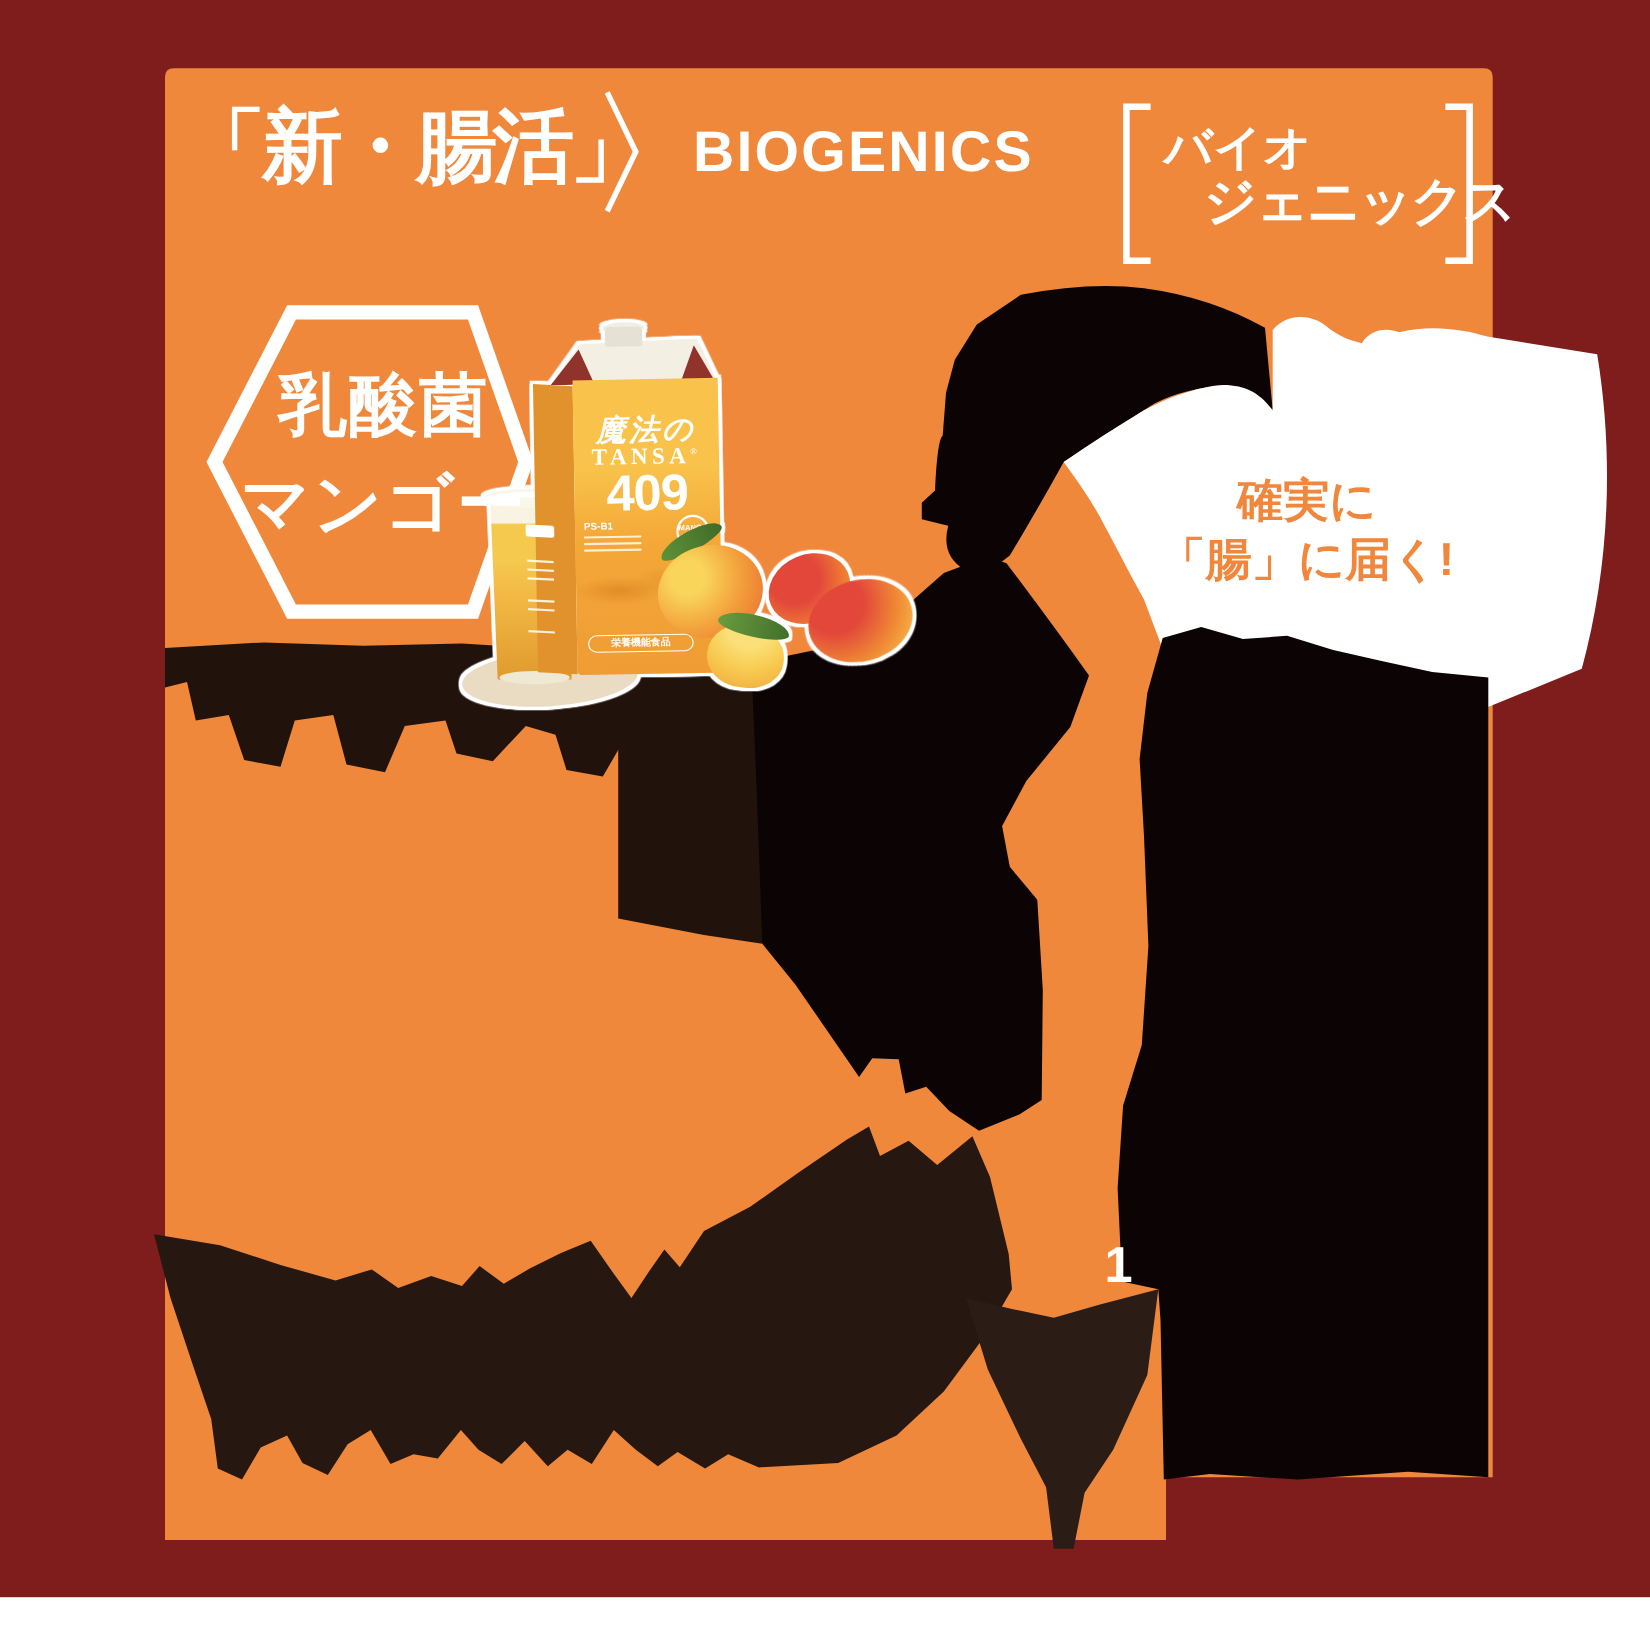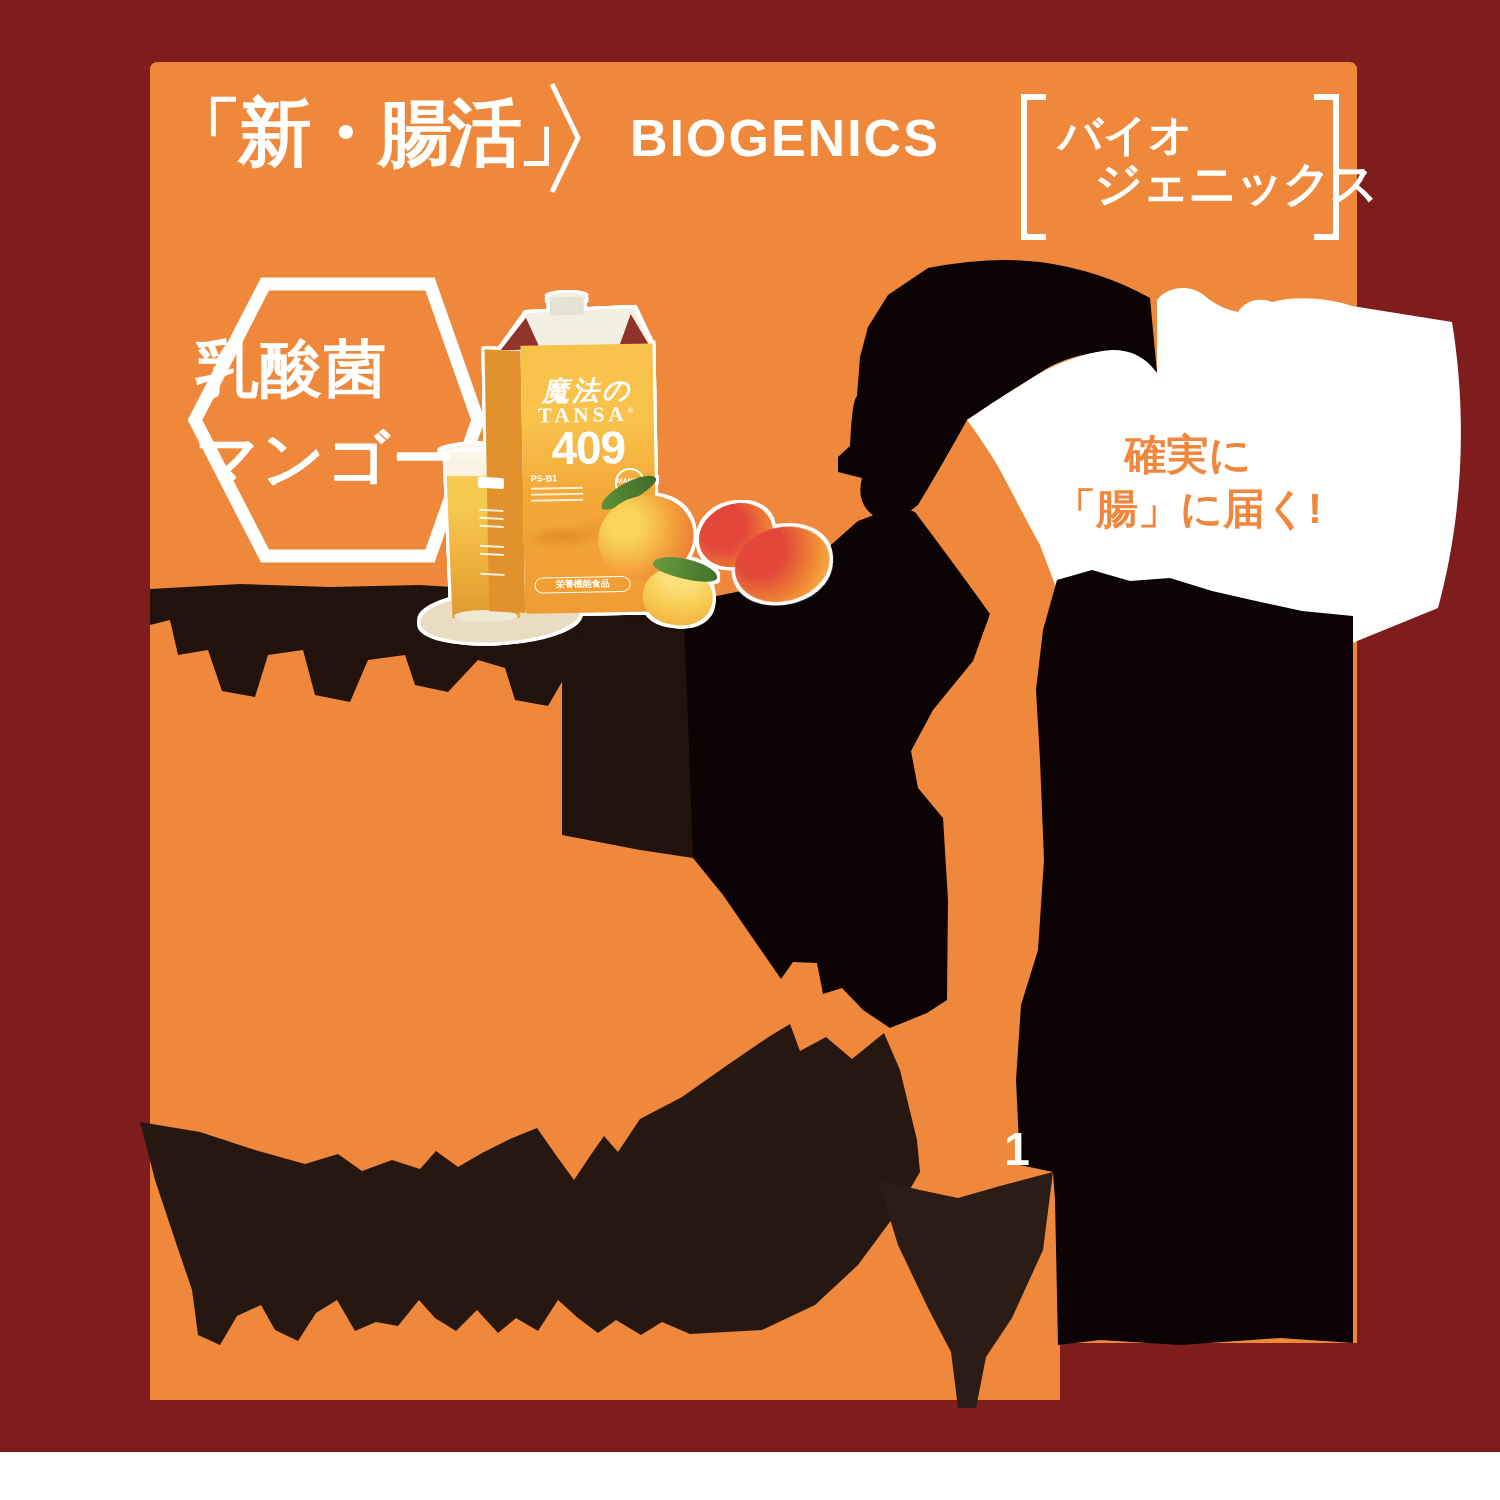--- a/index.html
+++ b/index.html
@@ -12,21 +12,21 @@
   }
   *{margin:0;padding:0;box-sizing:border-box;}
   body{background:#fff;font-family:"Liberation Sans","DejaVu Sans",sans-serif;}
   #stage{position:relative;width:1500px;height:1452px;background:#7f1d1d;overflow:hidden;}
   #shapes{position:absolute;left:0;top:0;z-index:1;}
   .txt{position:absolute;color:#fff;font-weight:800;white-space:nowrap;z-index:5;line-height:1;}
   .title-jp{left:168px;top:96px;font-size:74px;letter-spacing:-4px;}
   .title-en{left:630px;top:112px;font-size:52px;letter-spacing:2px;}
   .ruby1{left:1058px;top:102px;font-size:44px;margin-top:11px;}
   .ruby2{left:1094px;top:160px;font-size:48px;letter-spacing:-2px;}
-  .hex-line{left:196px;width:284px;font-size:62px;letter-spacing:2px;}
+  .hex-line{left:207px;width:284px;text-align:center;font-size:62px;letter-spacing:2px;}
   .hex1{top:338px;} .hex2{top:428px;}
   .bub{left:1018px;width:340px;text-align:center;color:var(--text-orange);font-weight:700;font-size:42px;z-index:5;}
   .bub1{top:434px;} .bub2{top:488px;}
   .step-one{left:995px;top:1126px;width:44px;text-align:center;font-size:46px;z-index:5;}
   
   #product{position:absolute;left:418px;top:240px;width:340px;height:420px;z-index:4;
     filter:drop-shadow(3px 0 0 #fff) drop-shadow(-3px 0 0 #fff) drop-shadow(0 3px 0 #fff) drop-shadow(0 -3px 0 #fff);}
   .abs{position:absolute;}
   #glass-shadow{left:2px;top:352px;width:160px;height:50px;background:var(--glass-shadow);border-radius:50%;transform:rotate(-4deg);}
   #glass{left:25px;top:212px;width:86px;height:166px;

